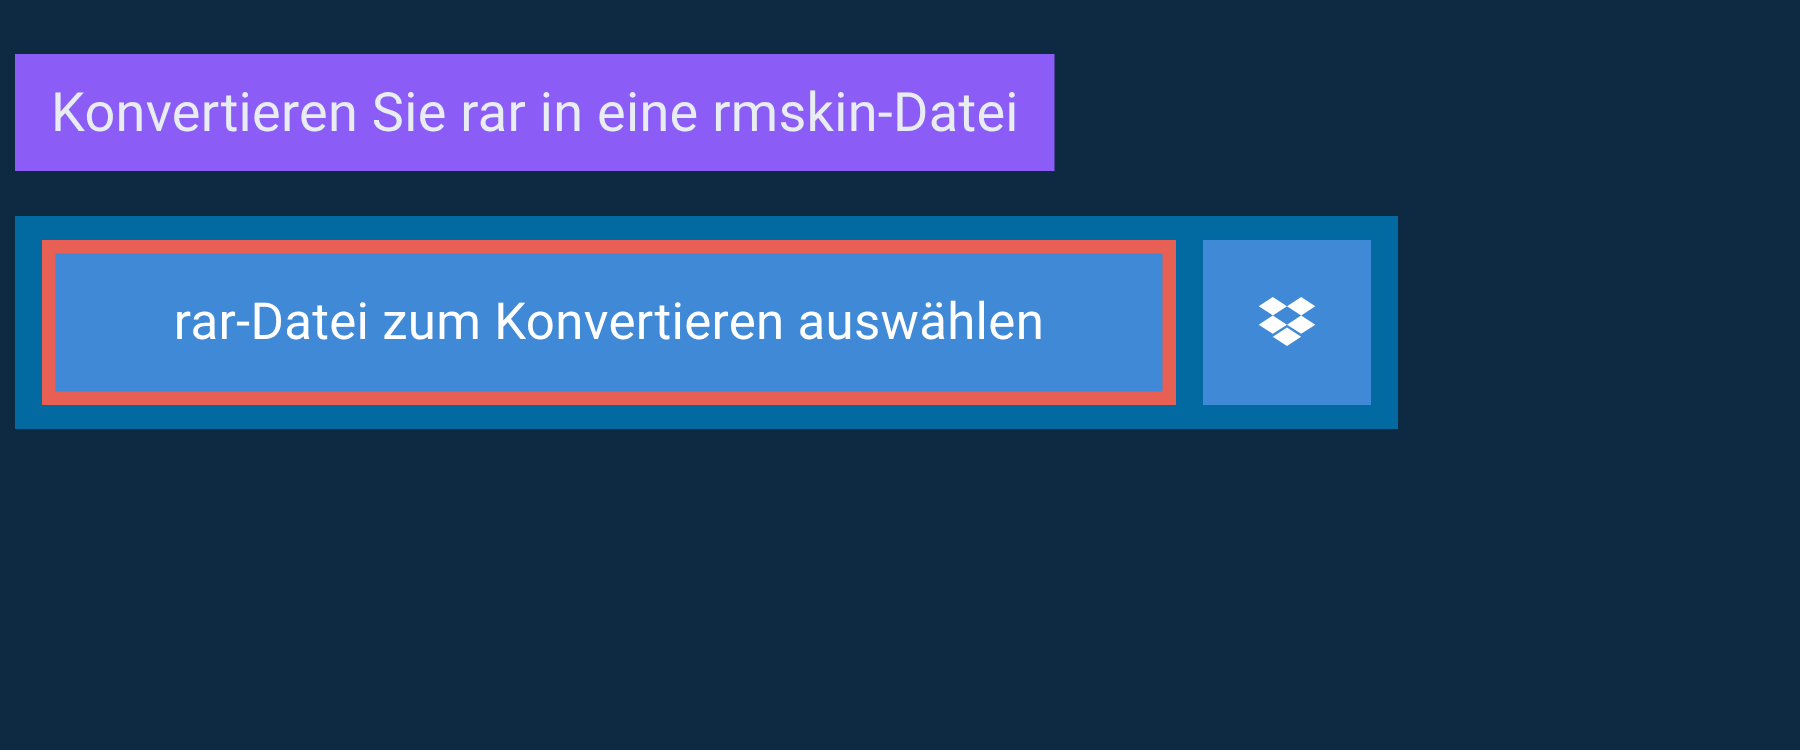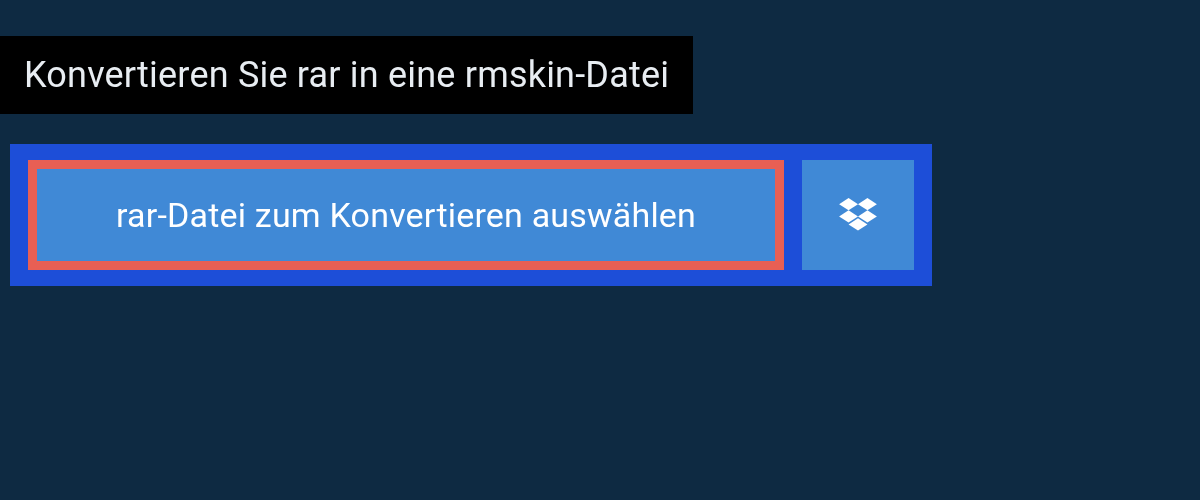--- a/index.html
+++ b/index.html
@@ -8,33 +8,34 @@
       box-sizing: border-box;
     }
     body {
       width: 1200px;
       height: 500px;
       background-color: #0e2a42;
       font-family: -apple-system, BlinkMacSystemFont, "Segoe UI", Roboto, Arial, sans-serif;
       overflow: hidden;
     }
     .header-bar {
-      background-color: #000000;
+      background-color: #8b5cf6;
       padding: 18px 24px;
       display: inline-block;
       margin-top: 36px;
+      margin-left: 10px;
     }
     .header-title {
       color: #e8edf2;
       font-size: 36px;
       font-weight: 400;
       letter-spacing: 0.2px;
     }
     .upload-panel {
-      background-color: #1d4ed8;
+      background-color: #0369a1;
       margin-top: 30px;
       margin-left: 10px;
       width: 922px;
       padding: 16px 18px;
       display: flex;
       gap: 18px;
       align-items: stretch;
     }
     .select-file-button {
       background-color: #4089d6;

